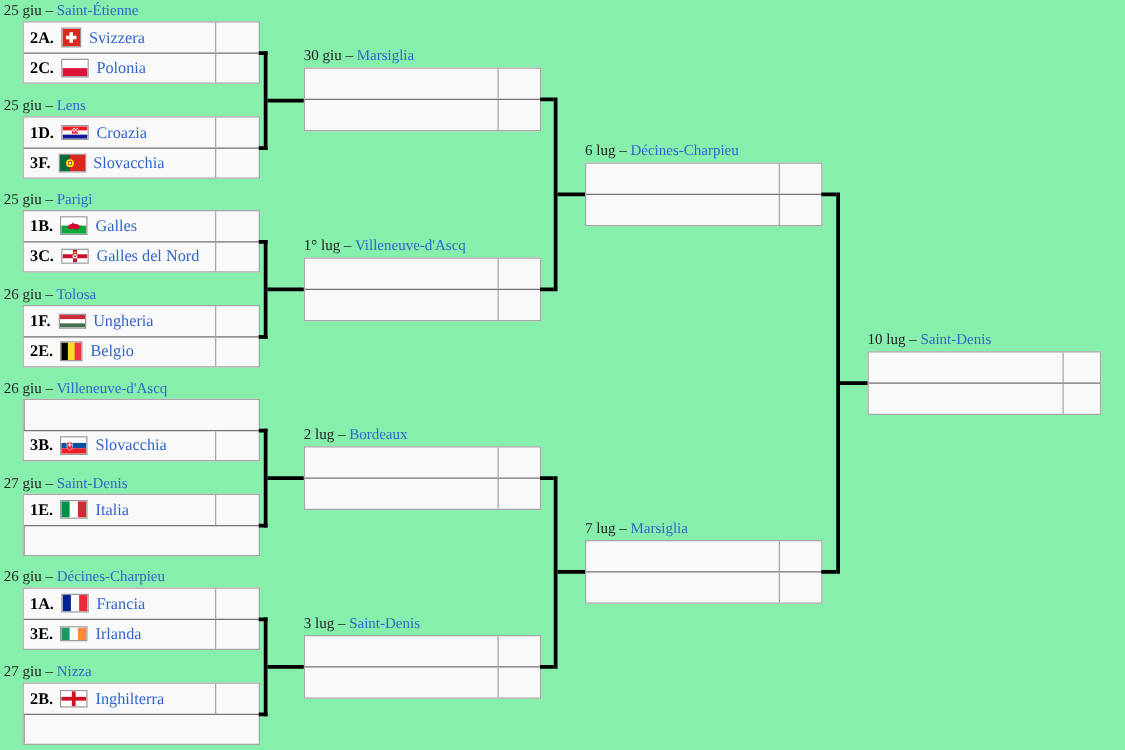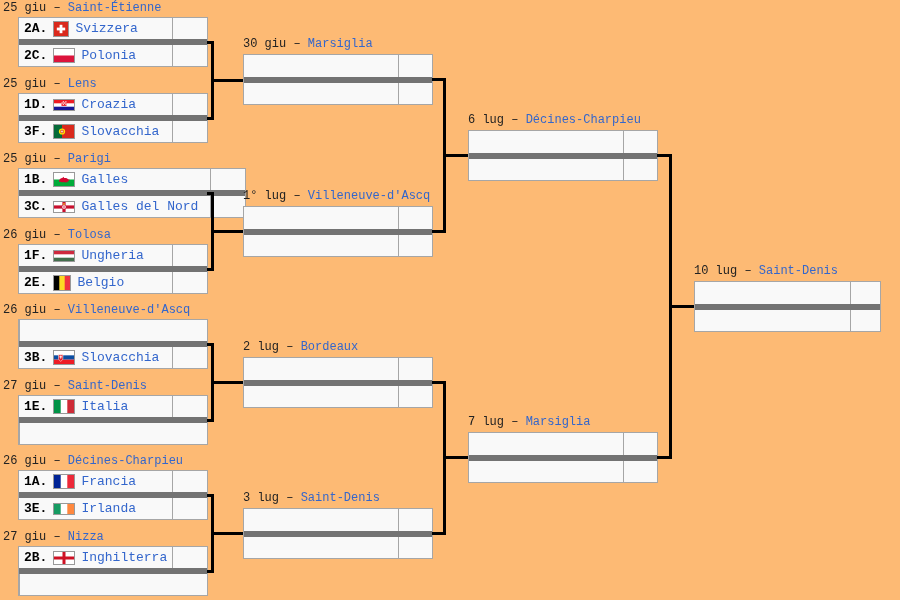--- a/index.html
+++ b/index.html
@@ -1,23 +1,23 @@
 <!DOCTYPE html>
 <html><head>
 <meta charset="utf-8">
 <style>
   html,body{margin:0;padding:0;background:#fff;}
-  #stage{position:relative;width:900px;height:600px;background:#fdba74;overflow:hidden;
-         font-family:Liberation Mono, monospace;}
+  #stage{position:relative;width:900px;height:600px;background:#86efac;overflow:hidden;
+         font-family:Liberation Serif, serif;}
   .hdr{position:absolute;font-size:12px;color:#222;white-space:nowrap;}
   .hdr .venue{color:#3366cc;text-decoration:none;}
   .box{position:absolute;background:#f9f9f9;border:1px solid #a6a6a6;box-sizing:border-box;
        display:flex;flex-direction:column;}
   .trow{display:flex;flex:1;align-items:stretch;box-sizing:border-box;min-height:0;}
-  .trow:first-child{border-bottom:6px solid #737373;}
+  .trow:first-child{border-bottom:1px solid #737373;}
   .cell{flex:1;display:flex;align-items:center;padding-left:5px;overflow:hidden;white-space:nowrap;}
   .cell.score{flex:0 0 34px;border-left:1px solid #a6a6a6;padding:0;}
   .cell.score.s33{flex-basis:33px;}
   .cell.score.s29{flex-basis:29px;}
   .code{font-weight:bold;font-size:13px;color:#000;margin-right:6px;}
   .team{font-size:13px;color:#3366cc;text-decoration:none;margin-left:6px;}
   .flag{display:inline-flex;border:1px solid #999;line-height:0;flex:none;}
   .flag svg{display:block;}
   .ln{position:absolute;background:#000;}
 </style>
@@ -97,21 +97,21 @@
               <circle cx="8" cy="6.5" r="3.1" fill="#ffe900"></circle>
               <rect x="6.9" y="5.2" width="2.2" height="2.6" fill="#fff" stroke="#da291c" stroke-width="0.7"></rect>
             </svg>
           </span>
           <a class="team" href="#">Slovacchia</a>
         </div>
       <div class="cell score"></div>
     </div>
   </div>
 
-  <div class="box" style="left:18px;top:168px;width:228px;height:50px">
+  <div class="box" style="left:18px;top:168px;width:190px;height:50px">
     <div class="trow">
       <div class="cell">
           <b class="code">1B.</b>
           <span class="flag">
             <svg width="20" height="13">
               <rect width="20" height="6.5" fill="#fff"></rect>
               <rect y="6.5" width="20" height="6.5" fill="#00ab39"></rect>
               <path d="M5 8.6 C5 6.4,6.6 5.2,8.4 5.1 L9.3 3.8 L10.2 5.1 C12.2 4.8,13.8 5.6,14.3 6.6 L15.8 6.4 L14.7 7.6 C15 8.3,14.2 8.9,13.1 8.8 L13.6 9.7 L12.1 9.1 L11.1 9.8 L10.5 8.9 C9 9.4,5.6 9.4,5 8.6 Z" fill="#d30731"></path>
             </svg>
           </span>

